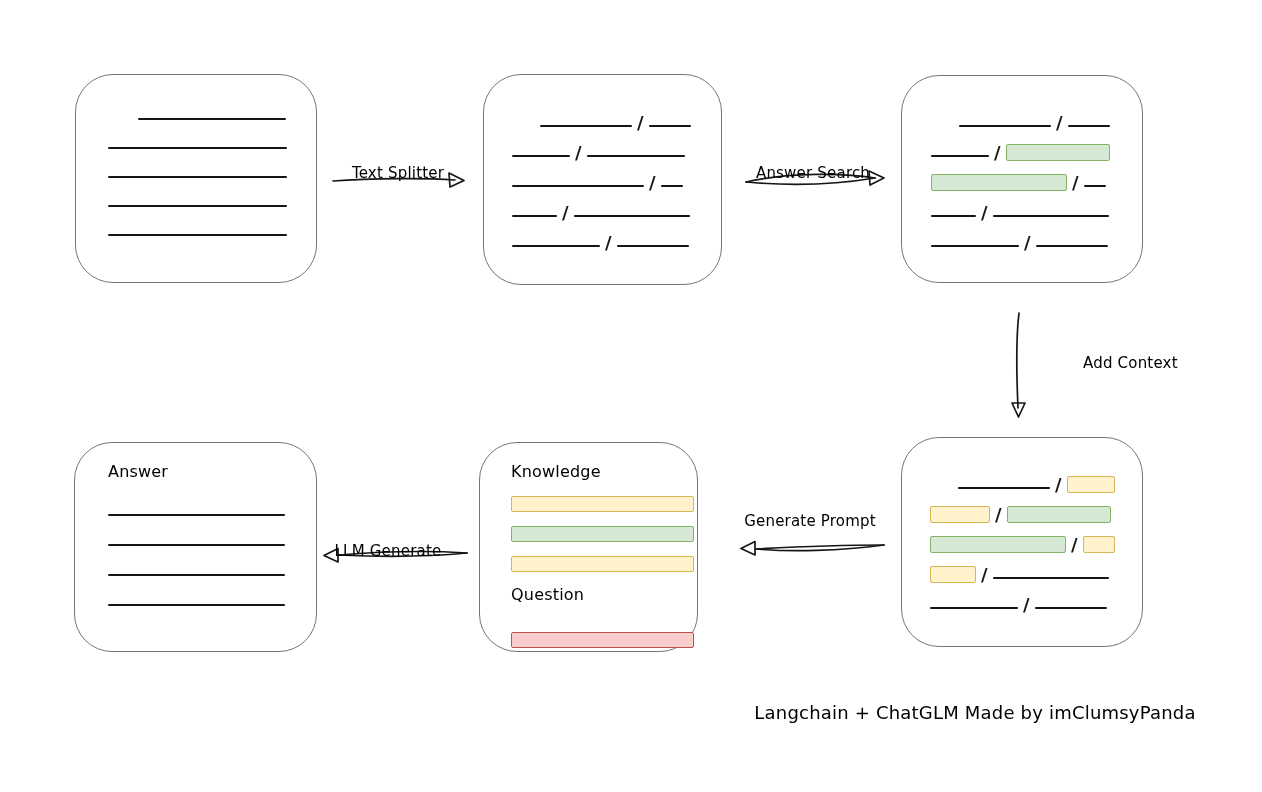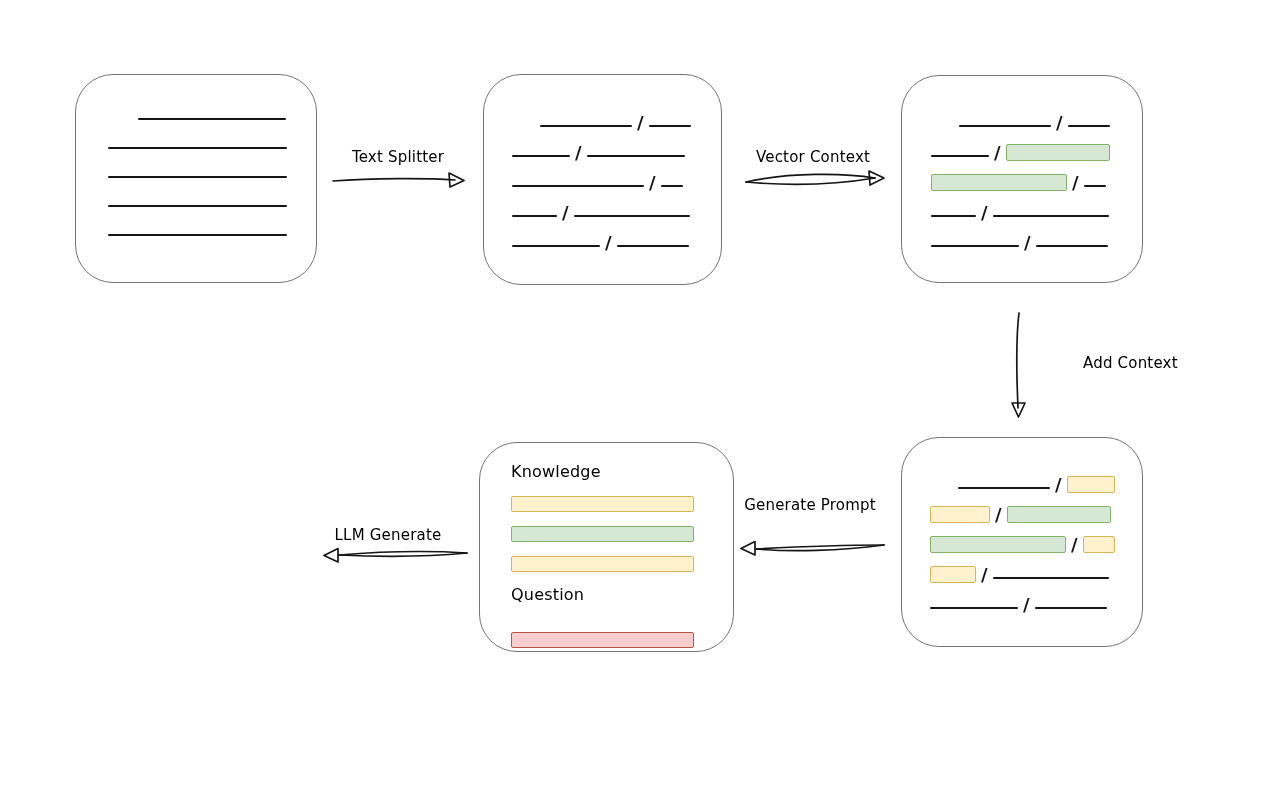--- a/index.html
+++ b/index.html
@@ -12,21 +12,21 @@
   .slash{font-size:18px;font-weight:600;line-height:13px;margin:0 5px;color:#161616;}
   .chip{height:17px;margin-bottom:-2px;border:1.5px solid;border-radius:2px;box-sizing:border-box;flex:0 0 auto;}
   .chip.green{background:#d5e8d4;border-color:#82b366;}
   .chip.yellow{background:#fff2cc;border-color:#d6b656;}
   .bar{height:16px;border:1.5px solid;border-radius:2px;width:183px;box-sizing:border-box;}
   .bar.yellow{background:#fff2cc;border-color:#d6b656;}
   .bar.green{background:#d5e8d4;border-color:#82b366;}
   .bar.red{background:#f8cecc;border-color:#b85450;}
   .node-label{font-size:16px;font-weight:500;letter-spacing:.2px;line-height:18px;}
   .edge-label{position:absolute;font-size:15px;letter-spacing:.2px;white-space:nowrap;line-height:18px;}
-  .center{transform:translateX(-50%);}
+  .center{transform:translateX(-50%);margin-top:16px;}
   #caption{position:absolute;font-size:18px;letter-spacing:.2px;white-space:nowrap;}
   #edges-svg{position:absolute;left:0;top:0;pointer-events:none;}
 </style>
 </head>
 <body>
 
 <div id="canvas">
 
   <svg id="edges-svg" width="1262" height="792" viewBox="0 0 1262 792">
     <g fill="none" stroke="#161616" stroke-width="1.7" stroke-linecap="round" stroke-linejoin="round">
@@ -55,21 +55,21 @@
 
       <g>
         <path d="M467,553 C420,550 375,552 339,555"></path>
         <path d="M467,553 C425,557 382,557 339,555"></path>
         <path d="M338,548.5 L324,555.5 L338,562 Z"></path>
       </g>
     </g>
   </svg>
 
   <div class="edge-label center" style="left:398px;top:148px">Text Splitter</div>
-  <div class="edge-label center" style="left:813px;top:148px">Vector Context</div>
+  <div class="edge-label center" style="left:813px;top:148px">Answer Search</div>
   <div class="edge-label" style="left:1083px;top:354px">Add Context</div>
   <div class="edge-label center" style="left:810px;top:496px">Generate Prompt</div>
   <div class="edge-label center" style="left:388px;top:526px">LLM Generate</div>
 
   <div class="box" style="left:75px;top:74px;width:242px;height:209px">
     <div class="rows" style="--rh:29px;padding:18px 31px 0 32px">
         <div class="row" style="padding-left: 30px;">
           <div class="tline" style="width: 148px;"></div>
         </div>
         <div class="row">
@@ -170,30 +170,50 @@
           <div class="tline" style="width: 116px;"></div>
         </div>
         <div class="row">
           <div class="tline" style="width: 88px;"></div>
           <span class="slash">/</span>
           <div class="tline" style="width: 72px;"></div>
         </div>
       </div>
   </div>
 
-  <div class="box" style="left:479px;top:442px;width:255px;height:210px">
+  <div class="box" style="left:479px;top:442px;width:219px;height:210px">
     <div style="padding:20px 25px 0 31px">
       <div class="node-label" style="margin-bottom:15px">Knowledge</div>
       <div>
           <div class="bar yellow" style="margin-bottom: 14px;"></div>
           <div class="bar green" style="margin-bottom: 14px;"></div>
           <div class="bar yellow" style="margin-bottom: 14px;"></div>
         </div>
       <div class="node-label" style="margin-bottom:28px">Question</div>
       <div>
           <div class="bar red" style="margin-bottom: 14px;"></div>
         </div>
     </div>
   </div>
 
-
+  <div class="box" style="left:74px;top:442px;width:243px;height:210px">
+    <div style="padding:20px 33px 0 33px">
+      <div class="node-label" style="margin-bottom:7px">Answer</div>
+      <div class="rows">
+          <div class="row">
+            <div class="tline" style="width: 177px;"></div>
+          </div>
+          <div class="row">
+            <div class="tline" style="width: 177px;"></div>
+          </div>
+          <div class="row">
+            <div class="tline" style="width: 177px;"></div>
+          </div>
+          <div class="row">
+            <div class="tline" style="width: 177px;"></div>
+          </div>
+        </div>
+    </div>
+  </div>
+
+  <div id="caption" class="center" style="left:975px;top:686px">Langchain + ChatGLM Made by imClumsyPanda</div>
 
 </div>
 
 </body></html>

